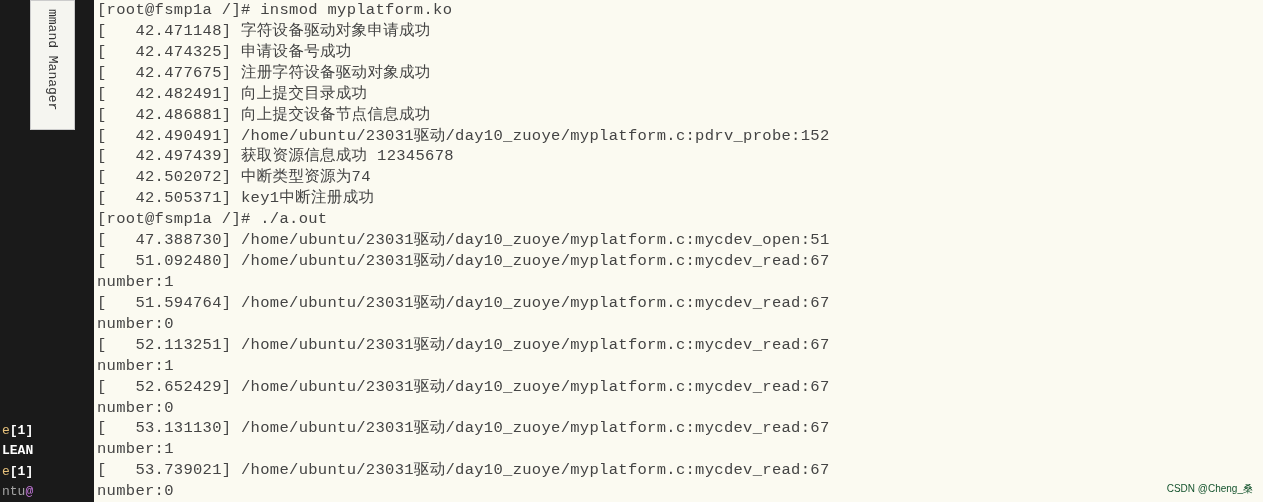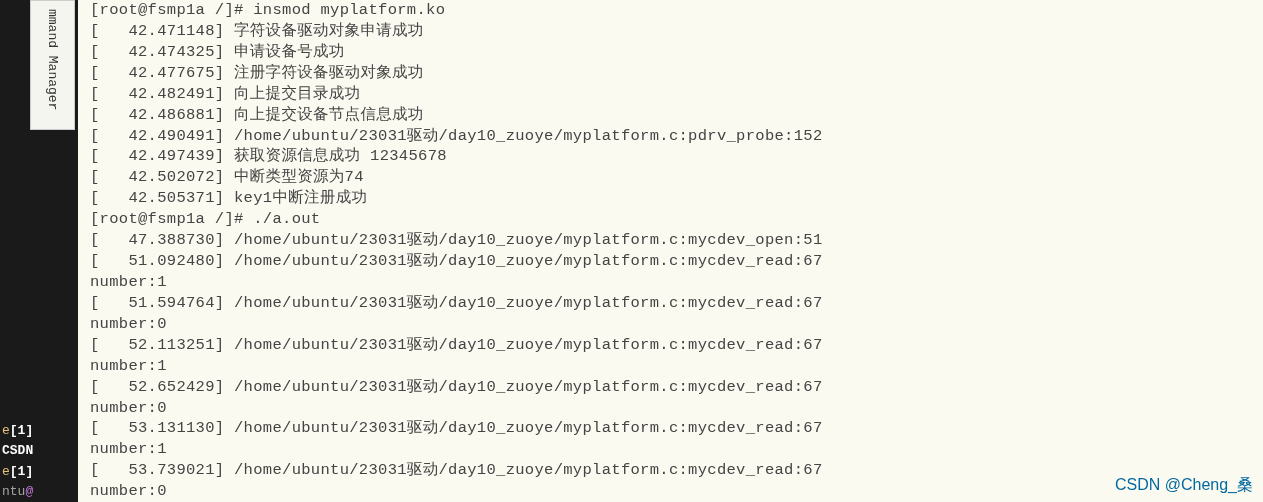--- a/index.html
+++ b/index.html
@@ -11,21 +11,21 @@
       font-family: "Consolas", "Courier New", monospace;
       font-size: 15px;
       background: #fbfaf1;
       display: flex;
       width: 1263px;
       height: 502px;
       overflow: hidden;
       position: relative;
     }
     .left-panel {
-      width: 78px;
+      width: 94px;
       background: #1a1a1a;
       color: #fff;
       flex-shrink: 0;
       position: relative;
     }
     .tab-vertical {
       position: absolute;
       top: 0;
       left: 30px;
       width: 45px;
@@ -67,48 +67,48 @@
     }
     .cyan-user {
       color: #a3a3a3;
     }
     .terminal-area {
       flex: 1;
       background: #fbfaf1;
       color: #3a3a3a;
       overflow: hidden;
       position: relative;
-      padding-left: 12px;
+      padding-left: 3px;
     }
     .terminal-content {
       white-space: pre;
       line-height: 1.35;
       font-size: 15.5px;
       letter-spacing: 0.3px;
       color: #444;
     }
     .watermark {
       position: absolute;
       bottom: 6px;
       right: 10px;
-      font-size: 16px;
-      color: #0369a1;
+      font-size: 10px;
+      color: #14532d;
       font-family: sans-serif;
     }
   </style>
 </head>
 <body>
 
 <div class="left-panel">
   <div class="tab-vertical">
     <span>mmand Manager</span>
   </div>
   <div class="left-bottom">
     <div class="line"><span class="yellow-1">e</span><span class="bright-white">[1]</span></div>
-    <div class="line bright-white">CSDN</div>
+    <div class="line bright-white">LEAN</div>
     <div class="line"><span class="yellow-1">e</span><span class="bright-white">[1]</span></div>
     <div class="line"><span class="cyan-user">ntu</span><span class="magenta">@</span></div>
   </div>
 </div>
 
 <div class="terminal-area">
   <div class="terminal-content" id="term-out">[root@fsmp1a /]# insmod myplatform.ko
 [   42.471148] 字符设备驱动对象申请成功
 [   42.474325] 申请设备号成功
 [   42.477675] 注册字符设备驱动对象成功

